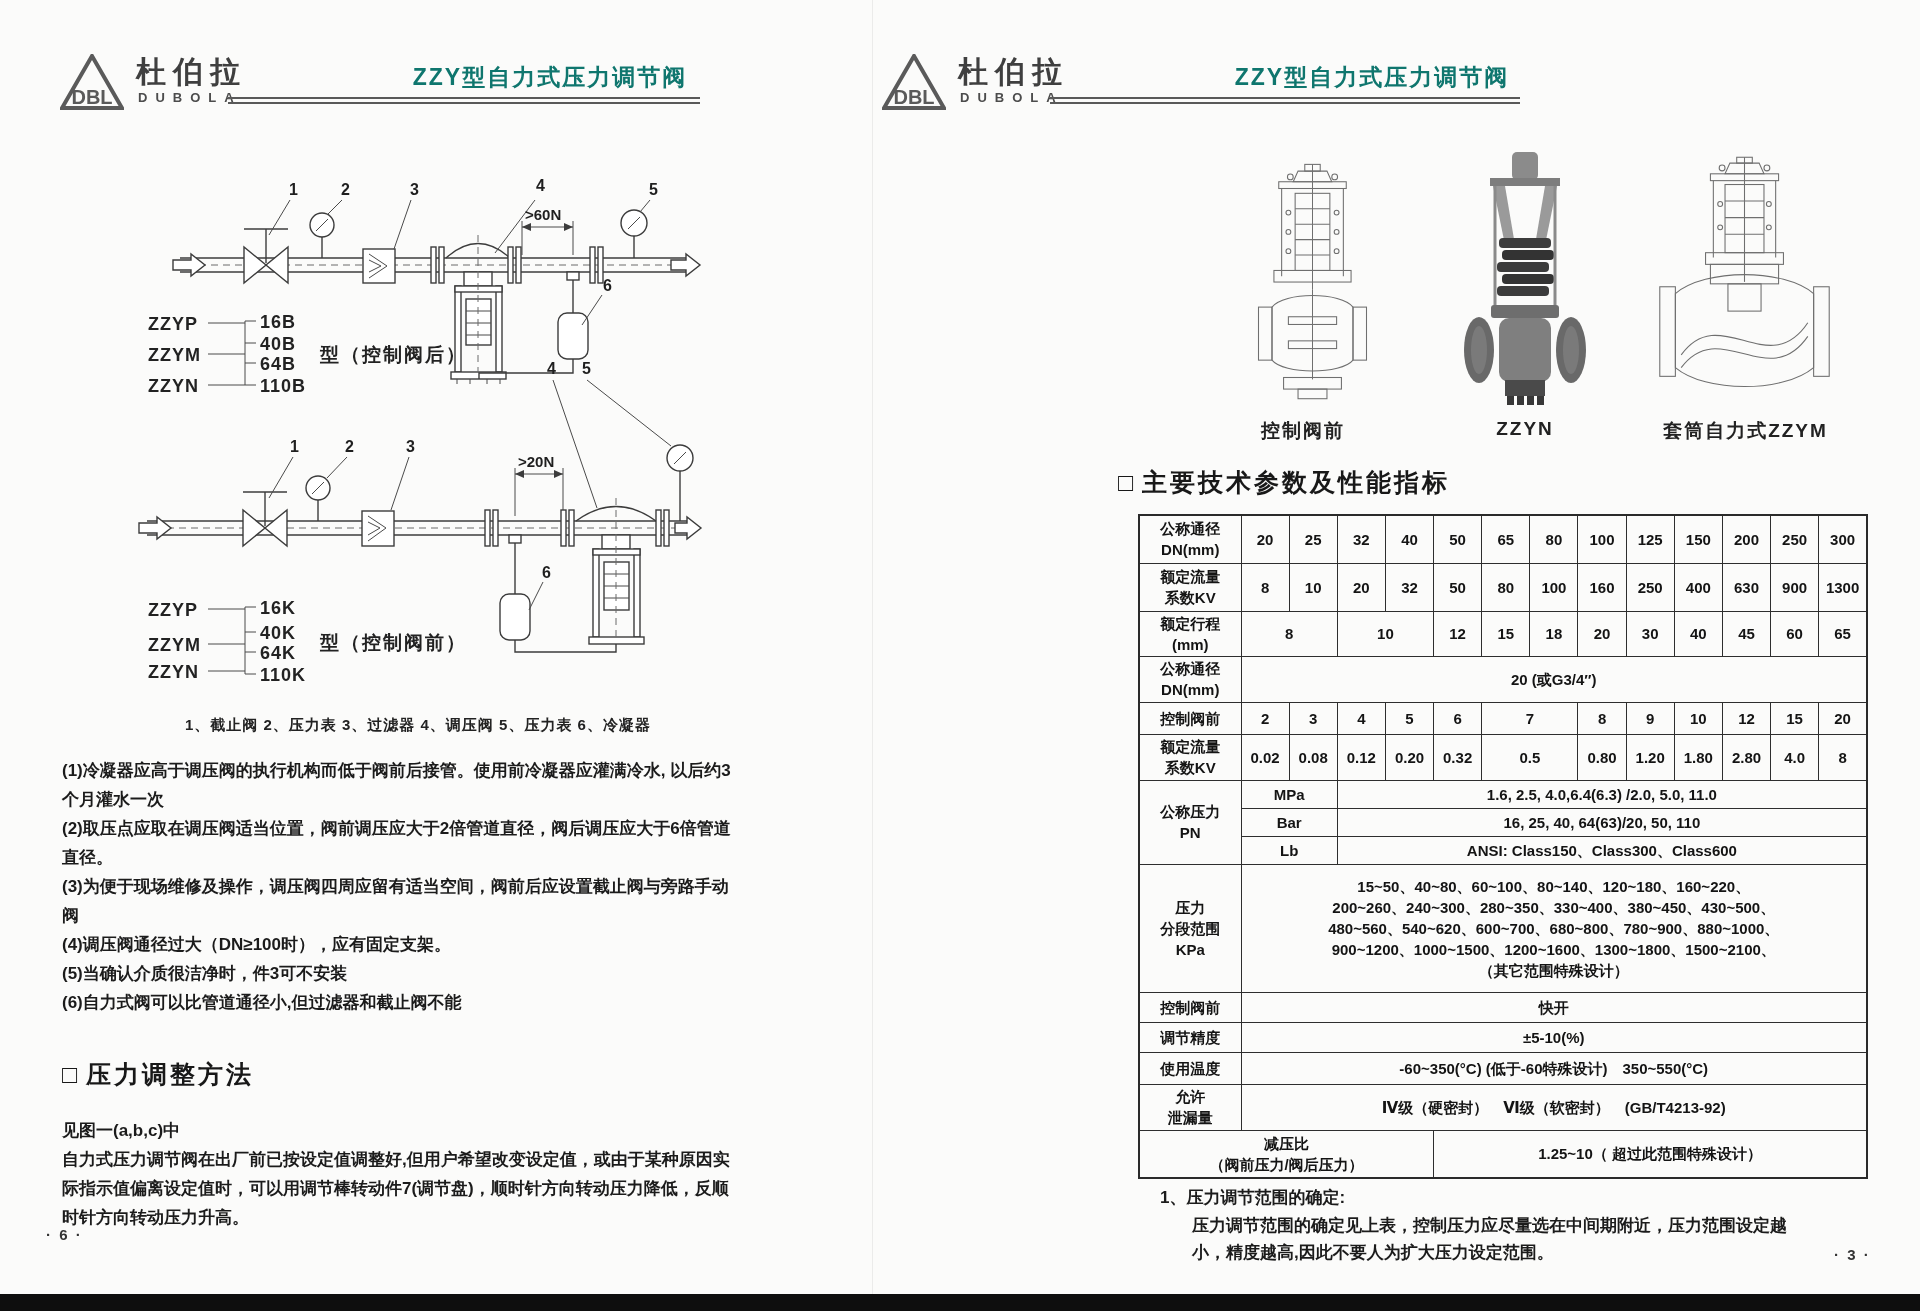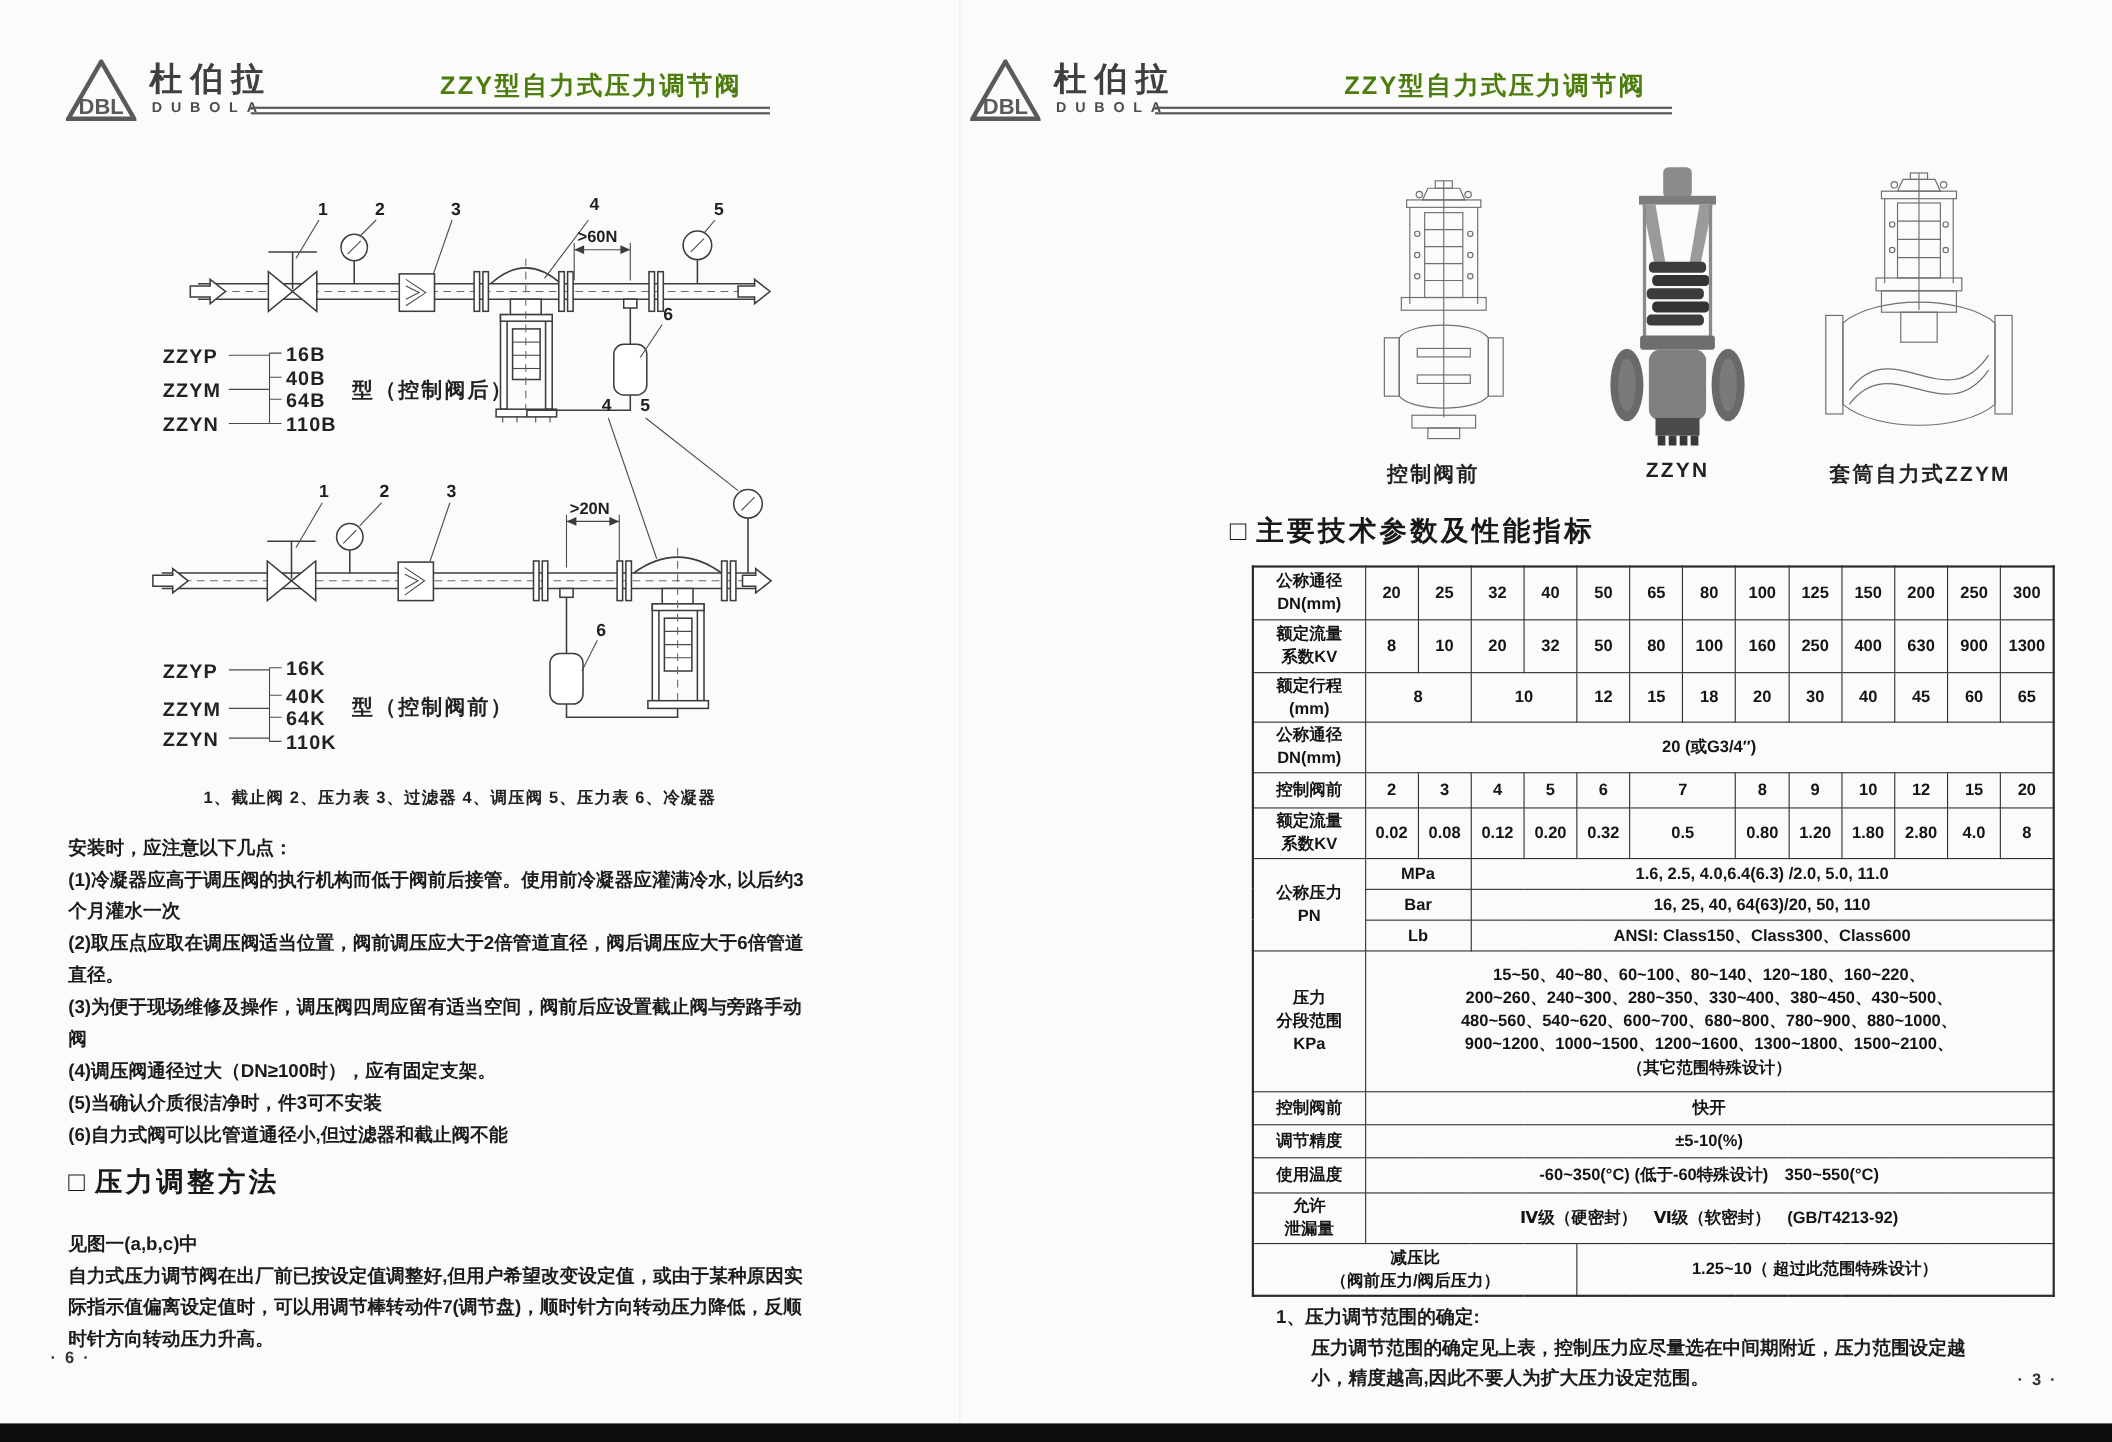--- a/index.html
+++ b/index.html
@@ -5,21 +5,21 @@
   html,body{margin:0;padding:0;}
   body{
     width:1920px;height:1311px;position:relative;overflow:hidden;
     background:#fbfbfa;color:#1e1e1e;
     font-family:"Liberation Sans","DejaVu Sans",sans-serif;
   }
   .abs{position:absolute;}
   
   .brand-zh{font-size:30px;font-weight:bold;color:#3f3f3f;letter-spacing:7px;}
   .brand-en{font-size:13px;font-weight:bold;color:#4c4c4c;letter-spacing:8px;}
-  .page-title{font-size:23px;font-weight:bold;color:#4d7c0f;letter-spacing:2px;text-align:left;width:300px;}
+  .page-title{font-size:23px;font-weight:bold;color:#0f766e;letter-spacing:2px;text-align:center;width:300px;}
   .double-rule{height:3px;border-top:2px solid #595959;border-bottom:2px solid #595959;}
   
   svg text.num{font:bold 16px "Liberation Sans",sans-serif;fill:#1f1f1f;}
   svg text.dim{font:bold 15px "Liberation Sans",sans-serif;fill:#1f1f1f;}
   .ln{stroke:#3c3c3c;stroke-width:1.4;fill:none;}
   .lnw{stroke:#3c3c3c;stroke-width:1.4;fill:#ffffff;}
   .thin{stroke:#4a4a4a;stroke-width:1;fill:none;}
   .dash{stroke:#6a6a6a;stroke-width:1;fill:none;stroke-dasharray:7 5;}
   
   .model-name{font-size:18px;font-weight:bold;letter-spacing:1px;color:#222;}
@@ -270,21 +270,20 @@
   <span class="abs rating" style="left:112px;top:2px">16K</span>
   <span class="abs rating" style="left:112px;top:27px">40K</span>
   <span class="abs rating" style="left:112px;top:47px">64K</span>
   <span class="abs rating" style="left:112px;top:69px">110K</span>
   <span class="abs type-note" style="left:172px;top:34px">型（控制阀前）</span>
 </div>
 
 <div class="abs caption" style="left:185px;top:716px;width:480px">1、截止阀 2、压力表 3、过滤器 4、调压阀 5、压力表 6、冷凝器</div>
 
 <div class="abs" style="left:62px;top:756px;width:670px">
-  <div class="body-text">安装时，应注意以下几点：</div>
   <div class="body-text">(1)冷凝器应高于调压阀的执行机构而低于阀前后接管。使用前冷凝器应灌满冷水, 以后约3个月灌水一次</div>
   <div class="body-text">(2)取压点应取在调压阀适当位置，阀前调压应大于2倍管道直径，阀后调压应大于6倍管道直径。</div>
   <div class="body-text">(3)为便于现场维修及操作，调压阀四周应留有适当空间，阀前后应设置截止阀与旁路手动阀</div>
   <div class="body-text">(4)调压阀通径过大（DN≥100时），应有固定支架。</div>
   <div class="body-text">(5)当确认介质很洁净时，件3可不安装</div>
   <div class="body-text">(6)自力式阀可以比管道通径小,但过滤器和截止阀不能</div>
 </div>
 
 <div class="abs section-title" style="left:62px;top:1058px">
   <span class="marker">□</span><span>压力调整方法</span>

